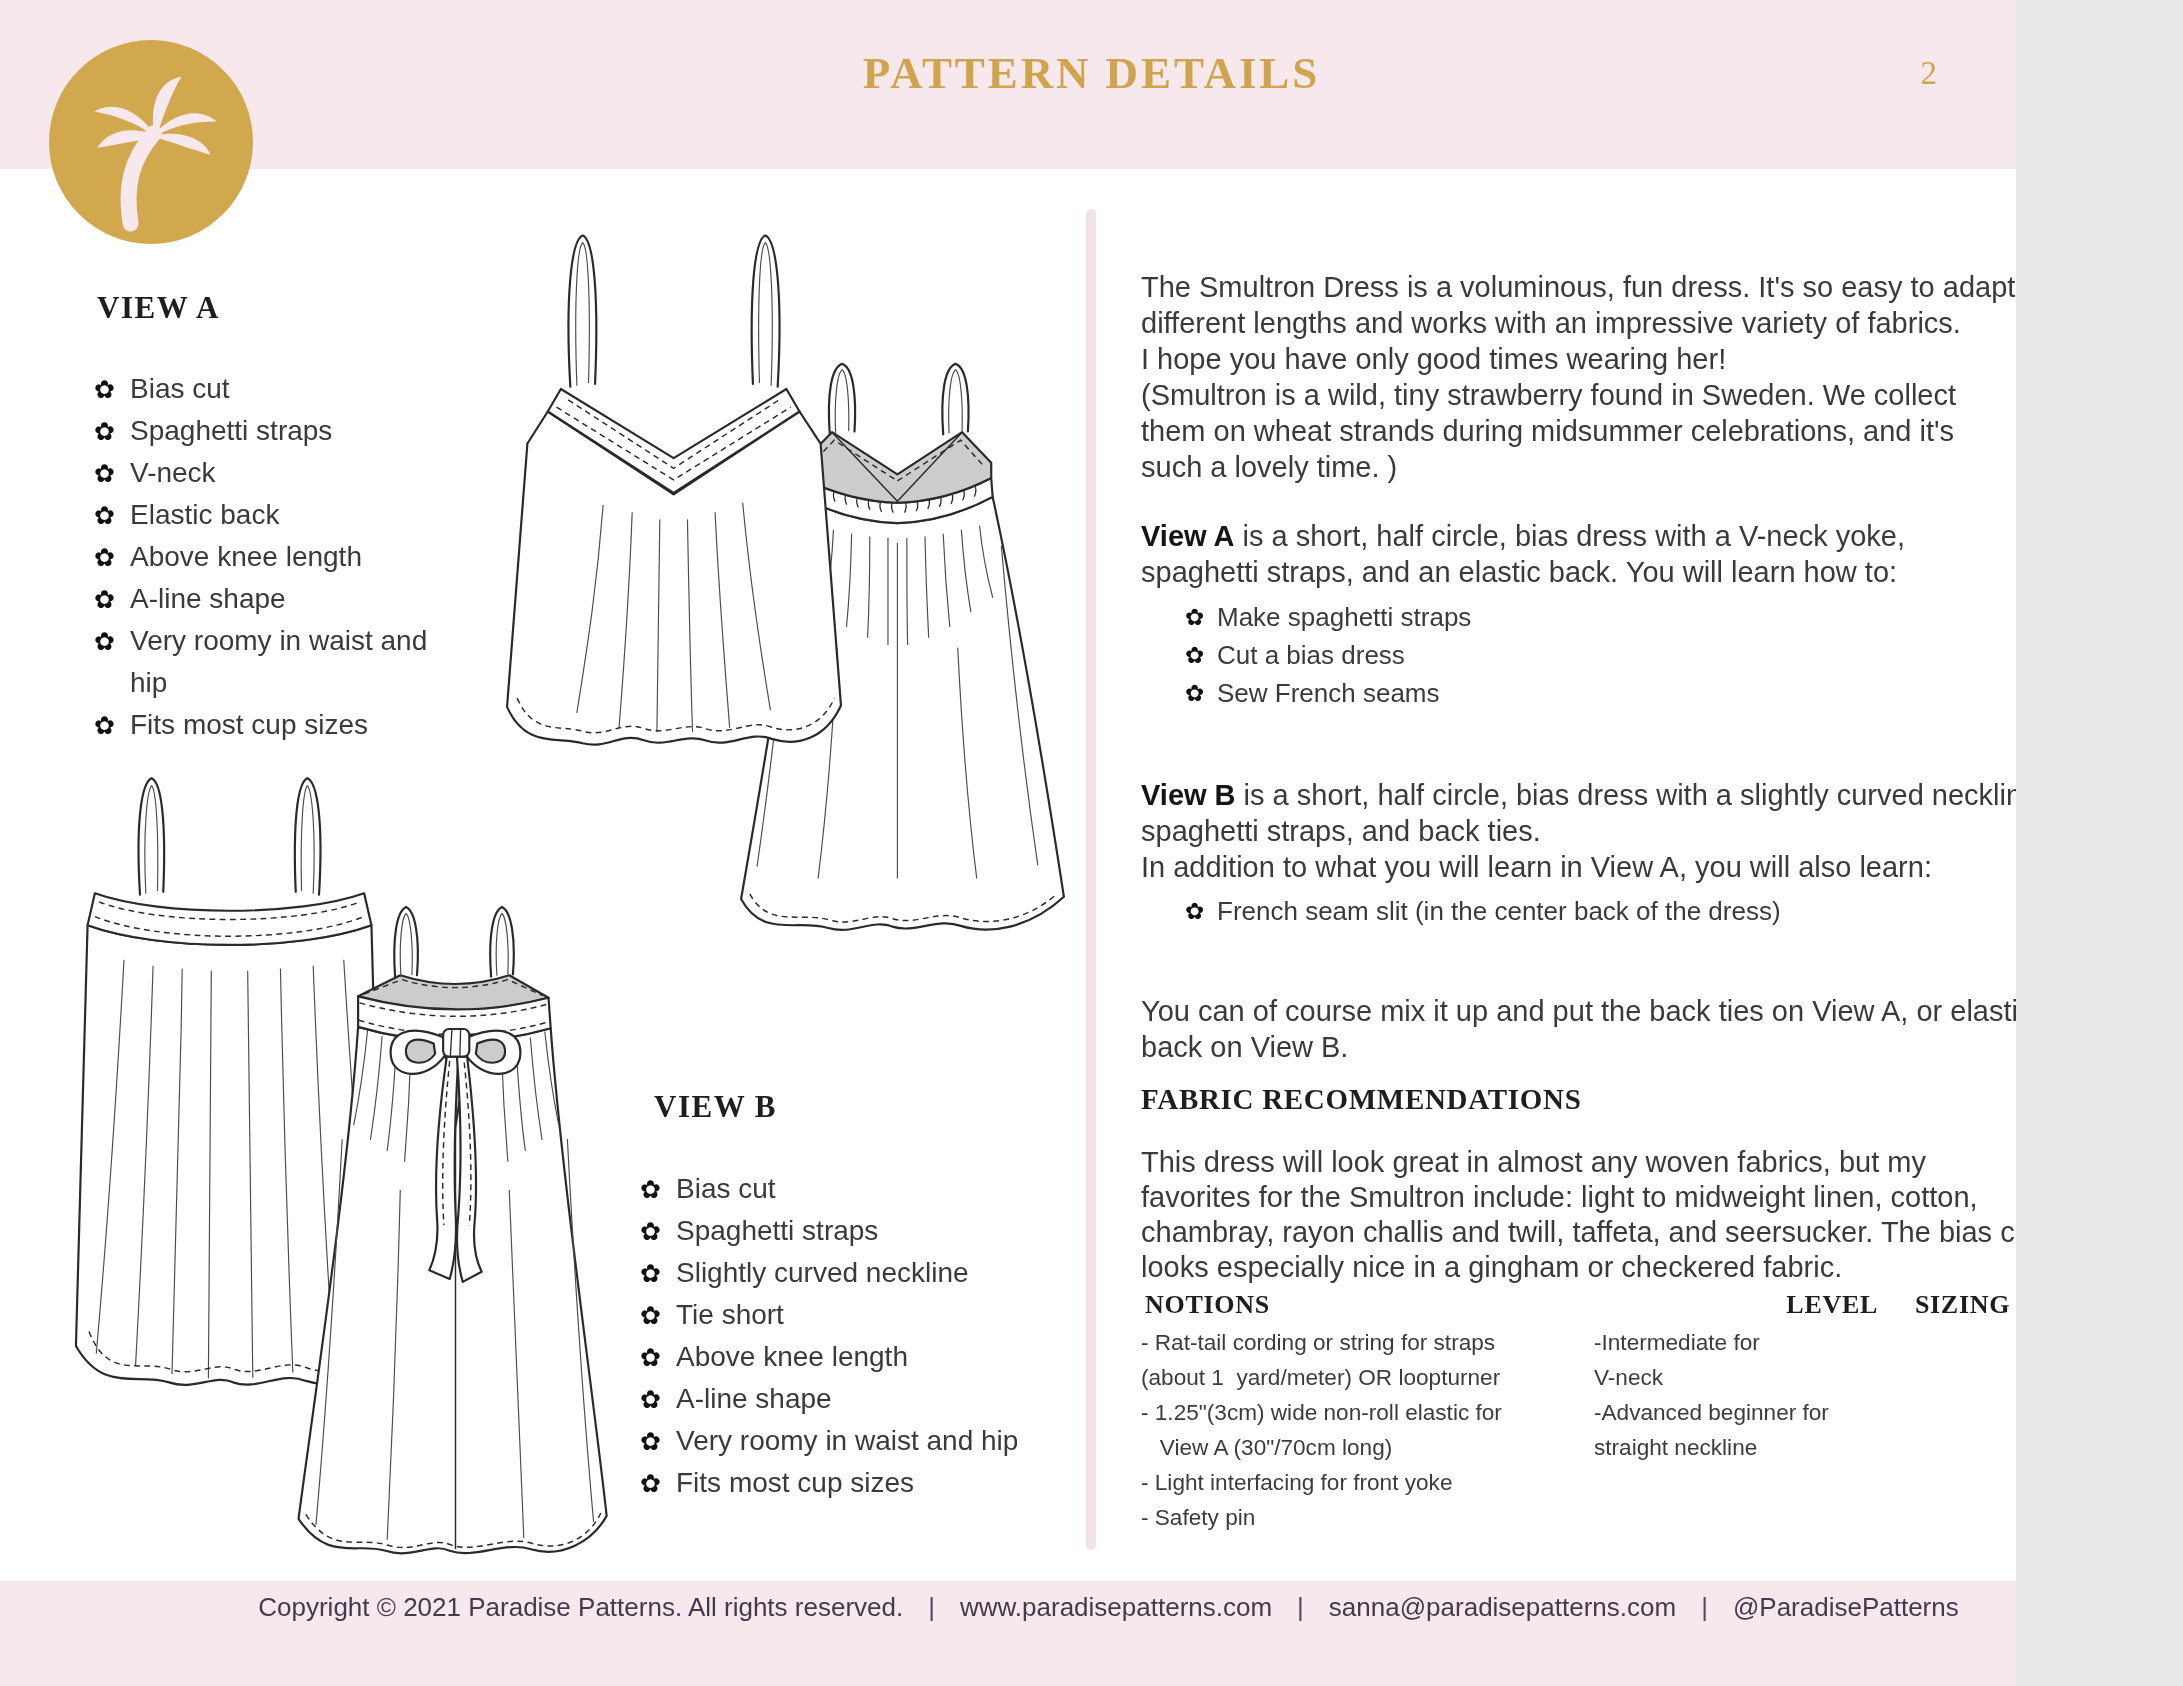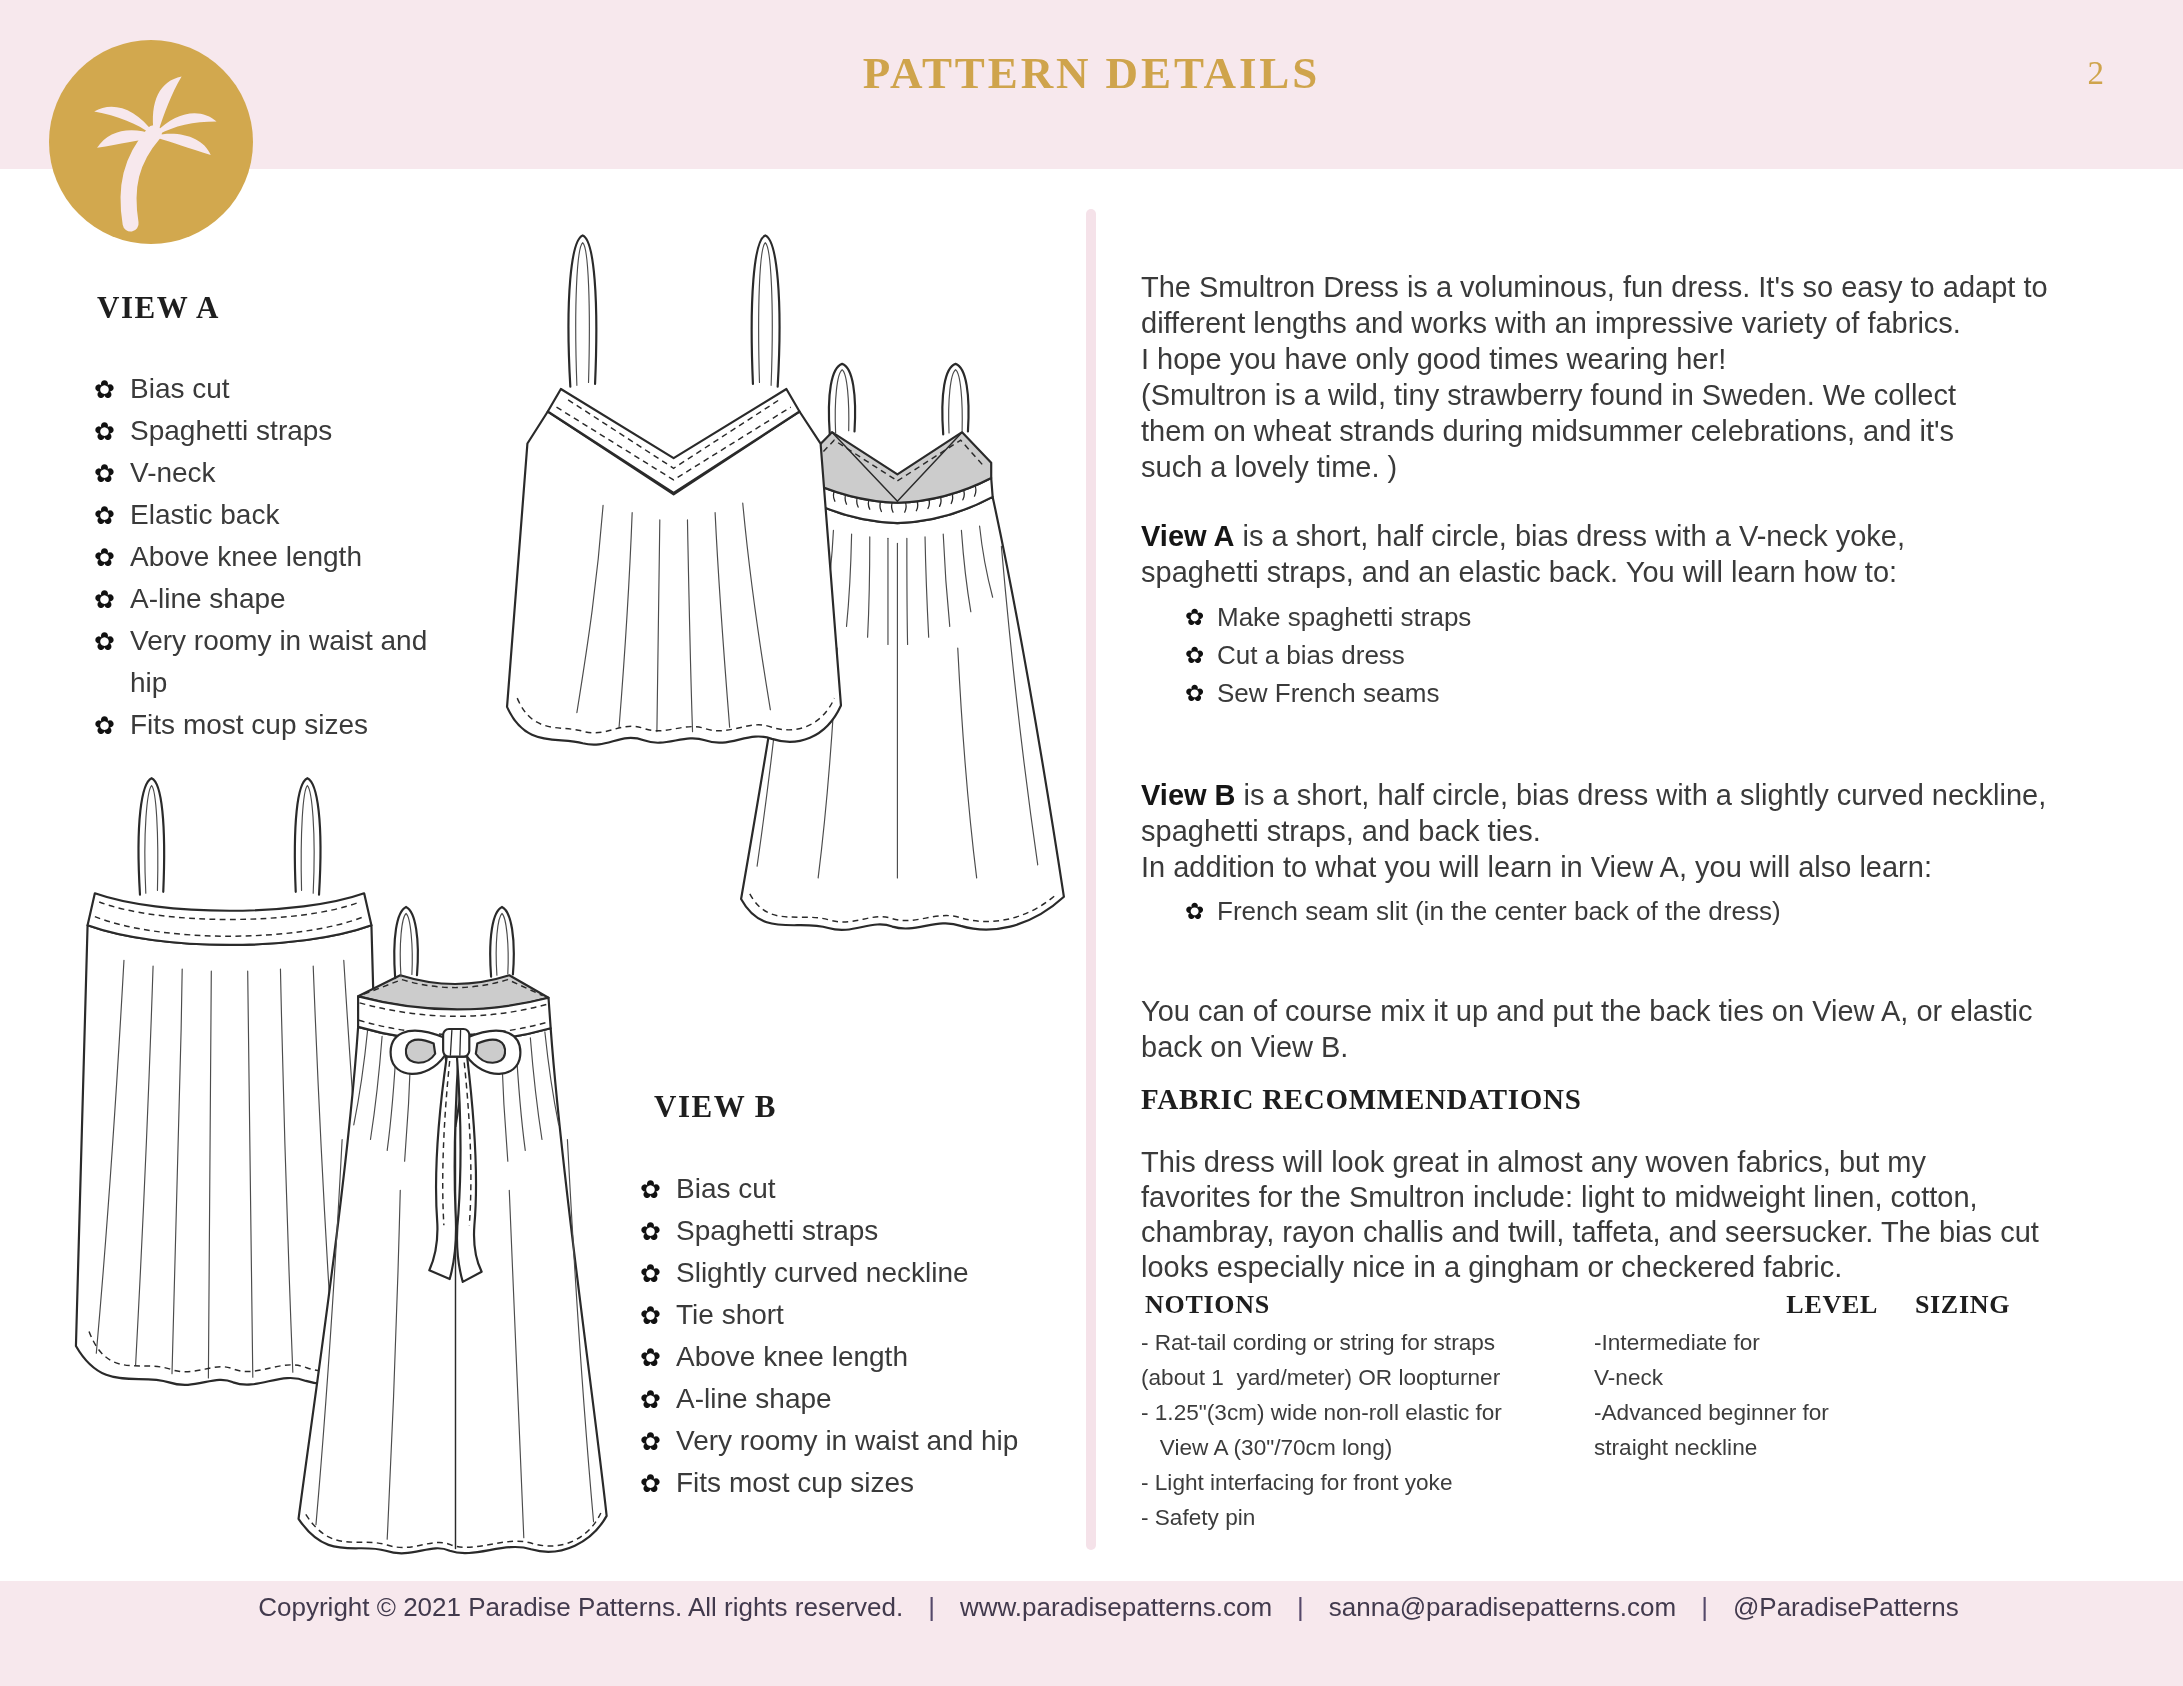--- a/index.html
+++ b/index.html
@@ -1,16 +1,16 @@
 <!DOCTYPE html>
 <html style="font-size:11.6px"><head>
 <meta charset="utf-8">
 <style>
   html,body{margin:0;padding:0;background:#e8e8e8;}
-  .page{position:relative;width:2183px;height:1687px;background:#ffffff;overflow:hidden;
+  .page{position:relative;width:2016px;height:1687px;background:#ffffff;overflow:hidden;
         font-family:"Liberation Sans", sans-serif;color:#3c3c3c;}
   .abs{position:absolute;}
   .serif{font-family:"Liberation Serif", serif;font-weight:bold;color:#1e1e1e;}
 
   .header-band{left:0;top:0;width:2183px;height:169px;background:#f7e8ed;}
   .page-title{left:0;top:47px;width:2183px;text-align:center;font-family:"Liberation Serif",serif;
               font-weight:bold;font-size:45px;letter-spacing:2.9px;color:#cfa44c;}
   .page-number{right:79px;top:55px;font-family:"Liberation Serif",serif;font-size:33px;color:#cfa44c;}
   .logo{left:49px;top:40px;width:204px;height:204px;}
 

